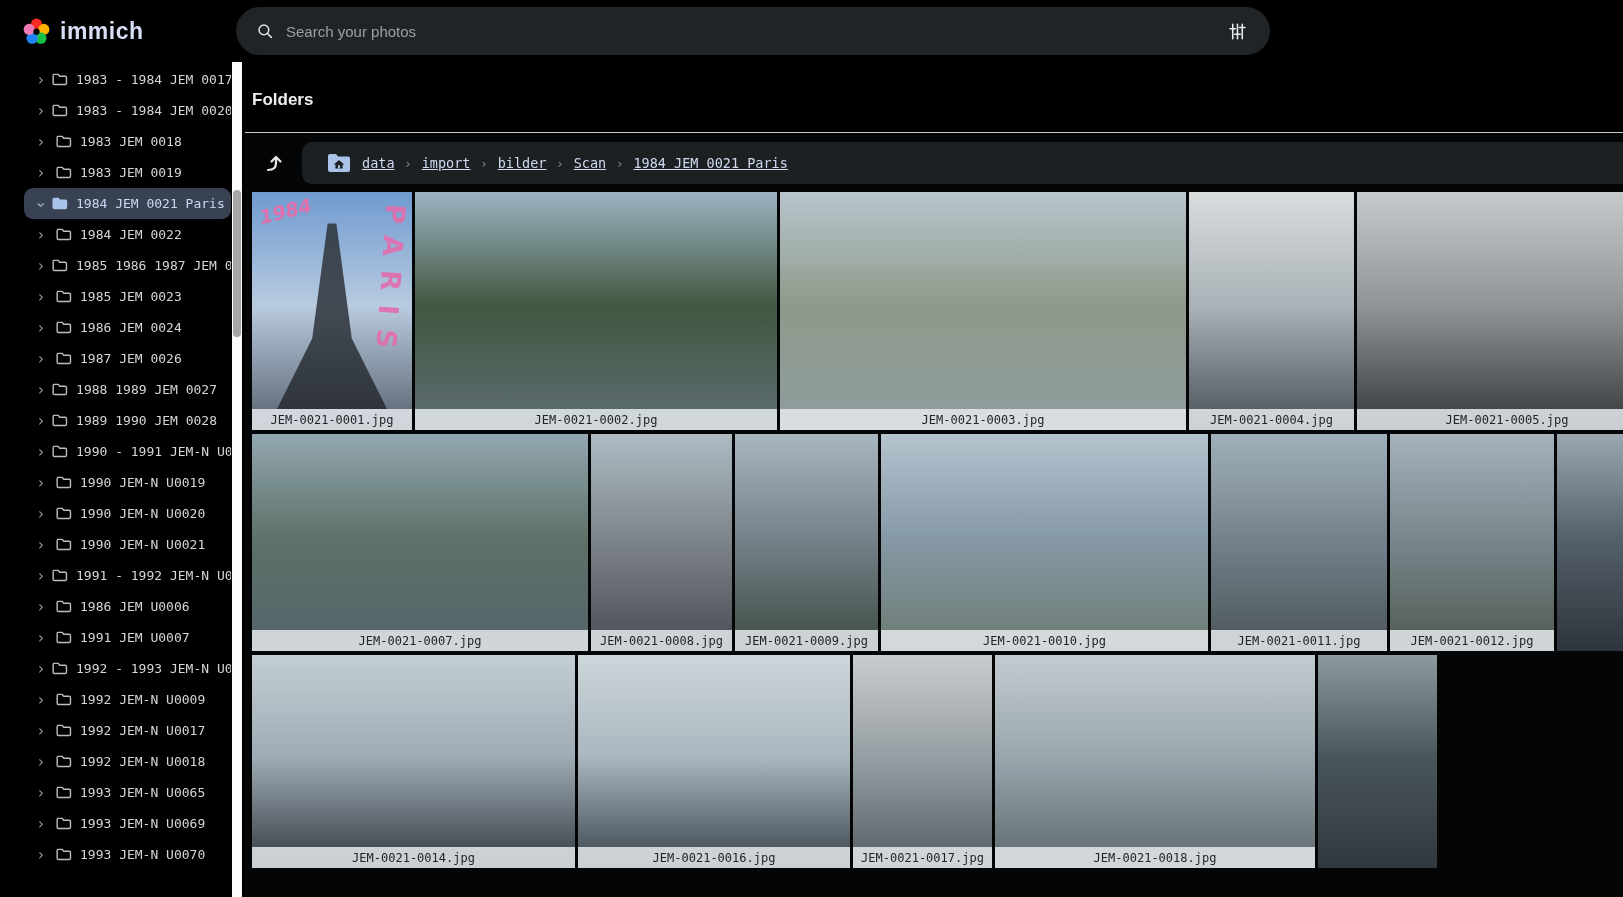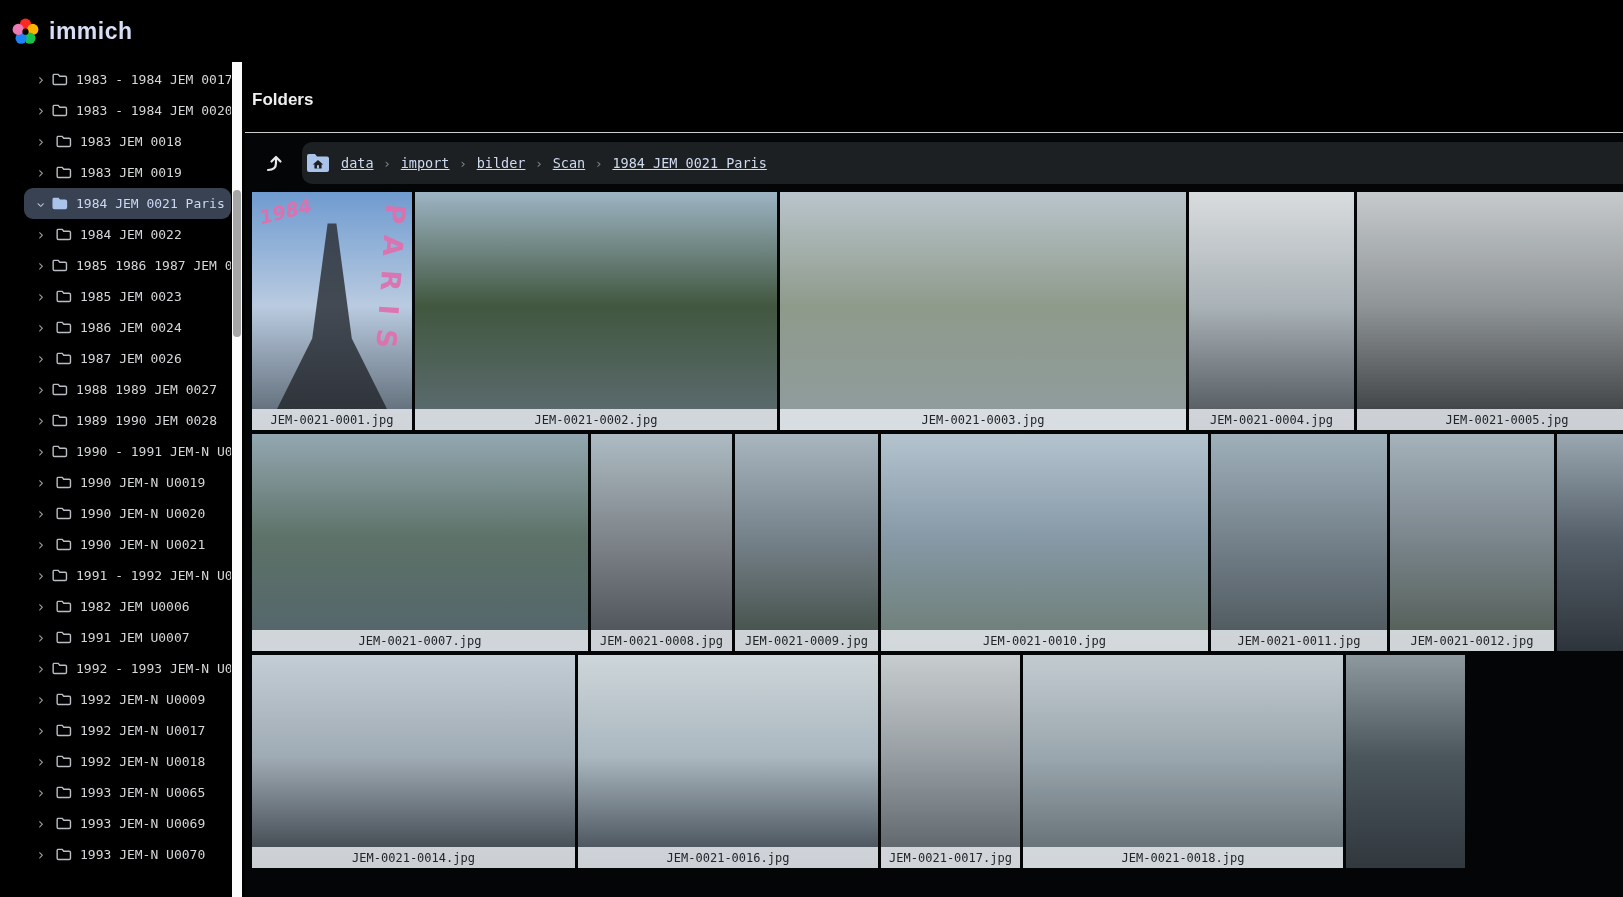--- a/index.html
+++ b/index.html
@@ -1,20 +1,20 @@
 <!DOCTYPE html>
 <html><head>
 <meta charset="utf-8">
 <style>
   * { margin:0; padding:0; box-sizing:border-box; }
   html,body { width:1623px; height:897px; overflow:hidden; background:#000; font-family:"Liberation Sans", sans-serif; }
 
   
   .header { position:absolute; left:0; top:0; width:1623px; height:62px; background:#000; display:flex; align-items:center; }
-  .brand { display:flex; align-items:flex-start; gap:10px; padding-left:12px; width:224px; }
+  .brand { display:flex; align-items:flex-start; gap:10px; padding-left:23px; width:224px; }
   .brand-name { color:#d7def5; font-size:23px; font-weight:bold; letter-spacing:.5px; }
   .searchbar { position:absolute; left:236px; top:7px; width:1034px; height:48px; background:#212427; border-radius:24px; display:flex; align-items:center; padding:0 16px 0 20px; }
   .searchbar input { flex:1; background:transparent; border:none; outline:none; color:#e4e6e8; font-size:15px; margin-left:12px; font-family:"Liberation Sans",sans-serif; }
   .searchbar input::placeholder { color:#9aa0a6; }
   .icon-btn { width:34px; height:34px; border-radius:50%; display:flex; align-items:center; justify-content:center; cursor:pointer; background:transparent; border:none; }
 
   
   .sidebar { position:absolute; left:0; top:62px; width:231px; height:835px; overflow:hidden; padding-top:2px; }
   .s-item { height:31px; display:flex; align-items:center; gap:8px; margin-left:24px; padding:0 14px; white-space:nowrap; cursor:pointer; border-radius:9px; color:#d4d6d8; }
   .s-item .chev { color:#9aa0a6; font-size:15px; width:10px; display:inline-block; font-family:"DejaVu Sans",sans-serif; }
@@ -27,21 +27,21 @@
   .scrolltrack { position:absolute; left:232px; top:62px; width:10px; height:835px; background:#fbfbfb; }
   .scrollthumb { position:absolute; left:1px; top:128px; width:8px; height:147px; background:#a6a6a6; border-radius:5px; }
 
   
   .main { position:absolute; left:242px; top:62px; width:1381px; height:835px; background:#000; }
   .page-title { color:#efefef; font-size:17px; font-weight:600; padding:28px 0 0 10px; }
   .panel { position:absolute; left:3px; top:70px; width:1378px; height:765px; border-top:1px solid rgba(240,240,240,.85); background:#040506; overflow:hidden; }
 
   .crumb-row { display:flex; align-items:center; margin:9px 0 0 7px; height:42px; }
   .up-btn { width:42px; height:42px; border:none; background:transparent; display:flex; align-items:center; justify-content:center; cursor:pointer; }
-  .crumb-bar { flex:1; height:42px; background:#1d2023; border-radius:10px 0 0 10px; margin-left:8px; display:flex; align-items:center; gap:11px; padding-left:4px; }
+  .crumb-bar { flex:1; height:42px; background:#1d2023; border-radius:10px 0 0 10px; margin-left:8px; display:flex; align-items:center; gap:11px; padding-left:25px; }
   .crumb-link { font-family:"DejaVu Sans Mono", monospace; font-size:13.5px; color:#cfdaf1; text-decoration:underline; cursor:pointer; }
   .crumb-sep { color:#80868d; font-size:13px; font-family:"DejaVu Sans",sans-serif; }
 
   
   .grid { margin:8px 0 0 7px; width:1371px; overflow:hidden; }
   .g-row { display:flex; gap:3px; margin-bottom:4px; }
   .tile { position:relative; flex:none; overflow:hidden; cursor:pointer; background:#222; }
   .cap { position:absolute; left:0; right:0; bottom:0; height:21px; background:rgba(228,232,236,.86); color:#20252a; font-family:"DejaVu Sans Mono", monospace; font-size:12px; display:flex; align-items:center; justify-content:center; }
   .tower { position:absolute; left:50%; bottom:21px; width:110px; height:78%; transform:translateX(-50%); background:linear-gradient(180deg, rgba(40,44,50,.95), rgba(30,33,38,.9)); clip-path:polygon(46% 0,54% 0,68% 62%,100% 100%,0 100%,32% 62%); opacity:.85; }
   .graf-year { position:absolute; left:7px; top:8px; color:#e06fae; font-size:19px; font-style:italic; font-weight:bold; transform:rotate(-14deg); font-family:"DejaVu Sans",sans-serif; }
@@ -55,20 +55,39 @@
     <svg width="27" height="27" viewBox="0 0 27 27">
       <circle class="petal" cx="13.5" cy="6.2" r="5.6" fill="#fa2921"></circle>
       <circle class="petal" cx="20.8" cy="11.4" r="5.6" fill="#ffb400"></circle>
       <circle class="petal" cx="17.9" cy="20.2" r="5.6" fill="#18c249"></circle>
       <circle class="petal" cx="9.1" cy="20.2" r="5.6" fill="#1e83f7"></circle>
       <circle class="petal" cx="6.2" cy="11.4" r="5.6" fill="#ed79b5"></circle>
       <circle cx="13.5" cy="13.7" r="3.1" fill="#000"></circle>
     </svg>
     <span class="brand-name">immich</span>
   </div>
+  <div class="searchbar">
+    <svg width="18" height="18" viewBox="0 0 24 24">
+      <circle cx="10.5" cy="10.5" r="6.5" fill="none" stroke="#dfe1e5" stroke-width="2"></circle>
+      <line x1="15.3" y1="15.3" x2="20.5" y2="20.5" stroke="#dfe1e5" stroke-width="2" stroke-linecap="round"></line>
+    </svg>
+    <input type="text" value="" placeholder="Search your photos" style="">
+    <button class="icon-btn">
+      <svg width="19" height="19" viewBox="0 0 24 24">
+        <g stroke="#e8eaed" stroke-width="2" stroke-linecap="round">
+          <line x1="6" y1="3" x2="6" y2="21"></line>
+            <line x1="2.5" y1="8.5" x2="9.5" y2="8.5"></line>
+          <line x1="12" y1="3" x2="12" y2="21"></line>
+            <line x1="8.5" y1="15.5" x2="15.5" y2="15.5"></line>
+          <line x1="18" y1="3" x2="18" y2="21"></line>
+            <line x1="14.5" y1="7" x2="21.5" y2="7"></line>
+        </g>
+      </svg>
+    </button>
+  </div>
 </div>
 
 <div class="sidebar">
   <div>
   <div class="s-item ">
     <span class="chev ">›</span>
     <svg width="16" height="15" viewBox="0 0 17 16">
       <path d="M2 2.5 h4.6 l1.6 2 H14 a1.4 1.4 0 0 1 1.4 1.4 V12 a1.4 1.4 0 0 1 -1.4 1.4 H2.6 A1.4 1.4 0 0 1 1.2 12 V3.9 A1.4 1.4 0 0 1 2 2.5 z" fill="none" stroke="#b9bec4" stroke-width="1.5"></path>
     </svg>
     <span class="s-label">1983 - 1984 JEM 0017</span>
@@ -183,21 +202,21 @@
     <svg width="16" height="15" viewBox="0 0 17 16">
       <path d="M2 2.5 h4.6 l1.6 2 H14 a1.4 1.4 0 0 1 1.4 1.4 V12 a1.4 1.4 0 0 1 -1.4 1.4 H2.6 A1.4 1.4 0 0 1 1.2 12 V3.9 A1.4 1.4 0 0 1 2 2.5 z" fill="none" stroke="#b9bec4" stroke-width="1.5"></path>
     </svg>
     <span class="s-label">1991 - 1992 JEM-N U00</span>
   </div>
   <div class="s-item ">
     <span class="chev ">›</span>
     <svg width="16" height="15" viewBox="0 0 17 16">
       <path d="M2 2.5 h4.6 l1.6 2 H14 a1.4 1.4 0 0 1 1.4 1.4 V12 a1.4 1.4 0 0 1 -1.4 1.4 H2.6 A1.4 1.4 0 0 1 1.2 12 V3.9 A1.4 1.4 0 0 1 2 2.5 z" fill="none" stroke="#b9bec4" stroke-width="1.5"></path>
     </svg>
-    <span class="s-label">1982 JEM U0006</span>
+    <span class="s-label">1986 JEM U0006</span>
   </div>
   <div class="s-item ">
     <span class="chev ">›</span>
     <svg width="16" height="15" viewBox="0 0 17 16">
       <path d="M2 2.5 h4.6 l1.6 2 H14 a1.4 1.4 0 0 1 1.4 1.4 V12 a1.4 1.4 0 0 1 -1.4 1.4 H2.6 A1.4 1.4 0 0 1 1.2 12 V3.9 A1.4 1.4 0 0 1 2 2.5 z" fill="none" stroke="#b9bec4" stroke-width="1.5"></path>
     </svg>
     <span class="s-label">1991 JEM U0007</span>
   </div>
   <div class="s-item ">
     <span class="chev ">›</span>
@@ -333,21 +352,21 @@
         
         
       </div>
   </div>
   <div class="g-row">
 
       <div class="tile" style="width:323px;height:213px;background:linear-gradient(180deg, #c3cdd4 0%, #9fabb4 48%, #333a41 100%);">
 
         <div class="cap">JEM-0021-0014.jpg</div>
       </div>
-      <div class="tile" style="width:300px;height:213px;background:linear-gradient(180deg, #cdd6da 0%, #aab7bf 48%, #39424a 100%);">
+      <div class="tile" style="width:272px;height:213px;background:linear-gradient(180deg, #cdd6da 0%, #aab7bf 48%, #39424a 100%);">
 
         <div class="cap">JEM-0021-0016.jpg</div>
       </div>
       <div class="tile" style="width:139px;height:213px;background:linear-gradient(180deg, #c7ccce 0%, #979ea3 48%, #565d63 100%);">
 
         <div class="cap">JEM-0021-0017.jpg</div>
       </div>
       <div class="tile" style="width:320px;height:213px;background:linear-gradient(180deg, #c2cbd0 0%, #9aa6ad 48%, #5d686e 100%);">
 
         <div class="cap">JEM-0021-0018.jpg</div>

